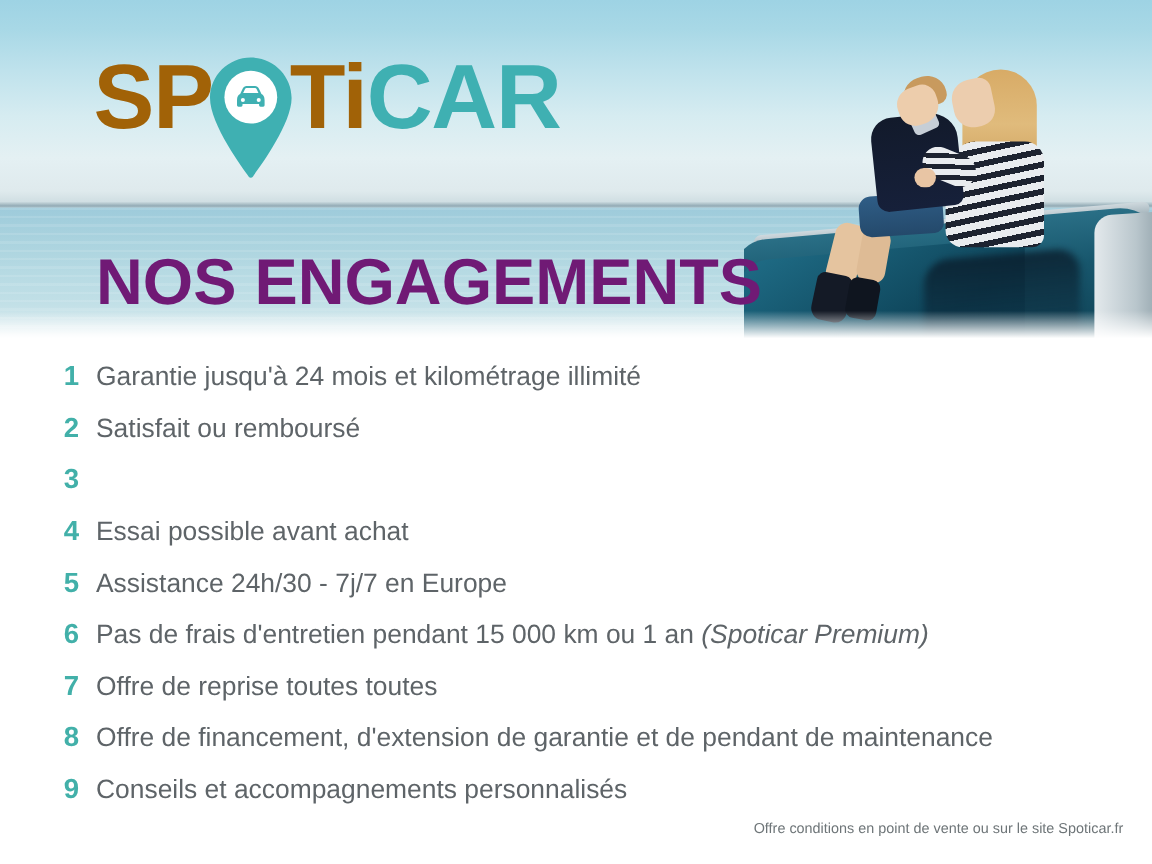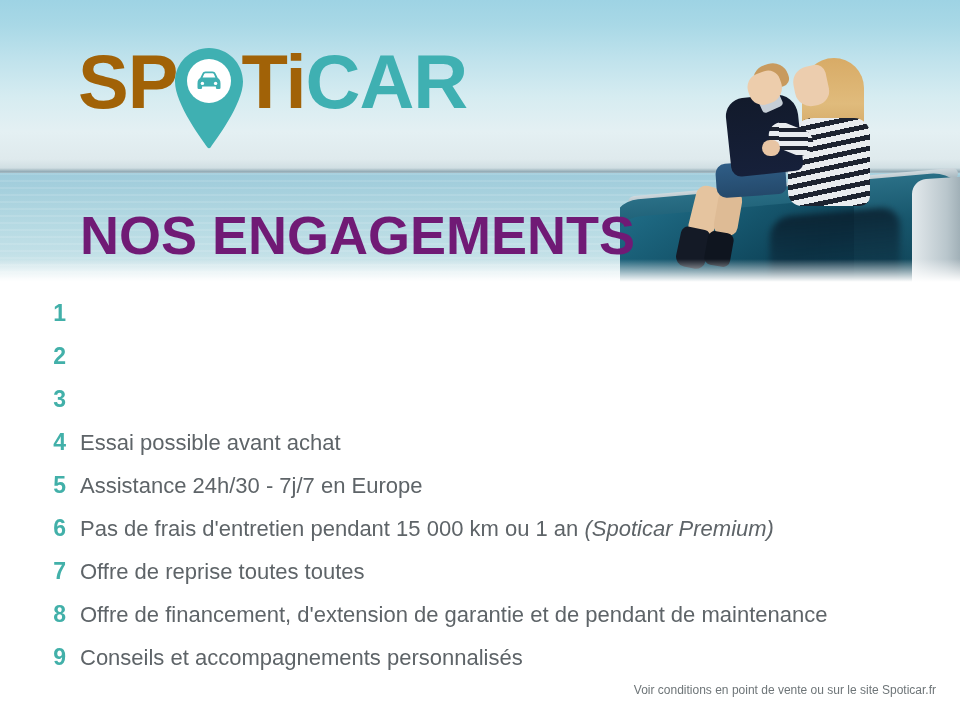--- a/index.html
+++ b/index.html
@@ -376,23 +376,25 @@
     </span>
     <span class="logo-word logo-dark">Ti</span>
     <span class="logo-word logo-teal">CAR</span>
   </div>
 
   <div class="headline">NOS ENGAGEMENTS</div>
 
   <div class="list">
       <div class="row">
         <div class="num">1</div>
+        <div class="txt">Garantie jusqu'à 24 mois et kilométrage illimité</div>
       </div>
       <div class="row">
         <div class="num">2</div>
+        <div class="txt">Satisfait ou remboursé</div>
       </div>
       <div class="row">
         <div class="num">3</div>
       </div>
       <div class="row">
         <div class="num">4</div>
         <div class="txt">Essai possible avant achat</div>
       </div>
       <div class="row">
         <div class="num">5</div>
@@ -409,15 +411,15 @@
       <div class="row">
         <div class="num">8</div>
         <div class="txt">Offre de financement, d'extension de garantie et de pendant de maintenance</div>
       </div>
       <div class="row">
         <div class="num">9</div>
         <div class="txt">Conseils et accompagnements personnalisés</div>
       </div>
     </div>
 
-  <div class="footnote">Voir conditions en point de vente ou sur le site Spoticar.fr</div>
+  <div class="footnote">Offre conditions en point de vente ou sur le site Spoticar.fr</div>
 
 </div>
 
 </body></html>

